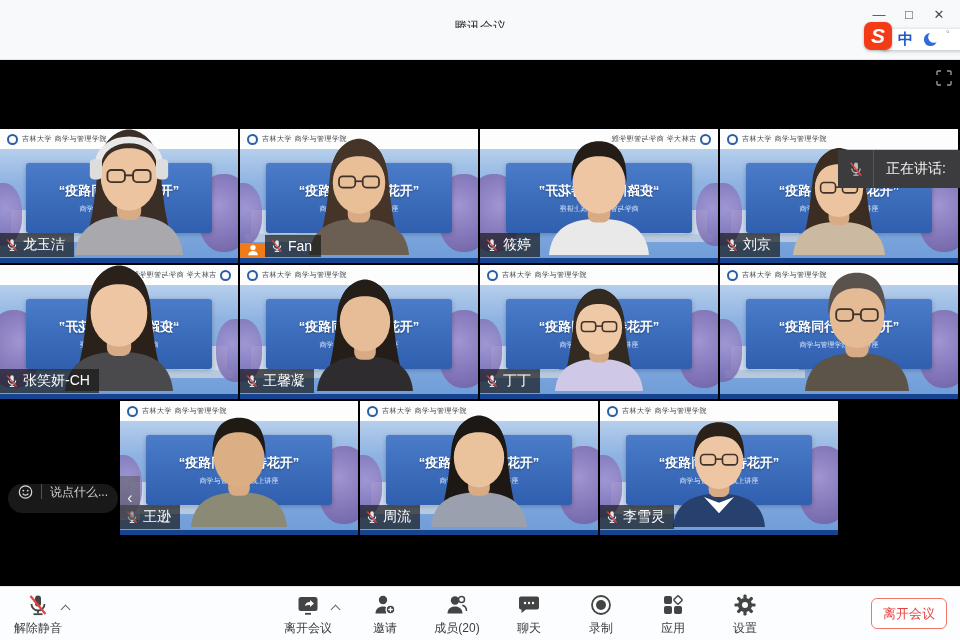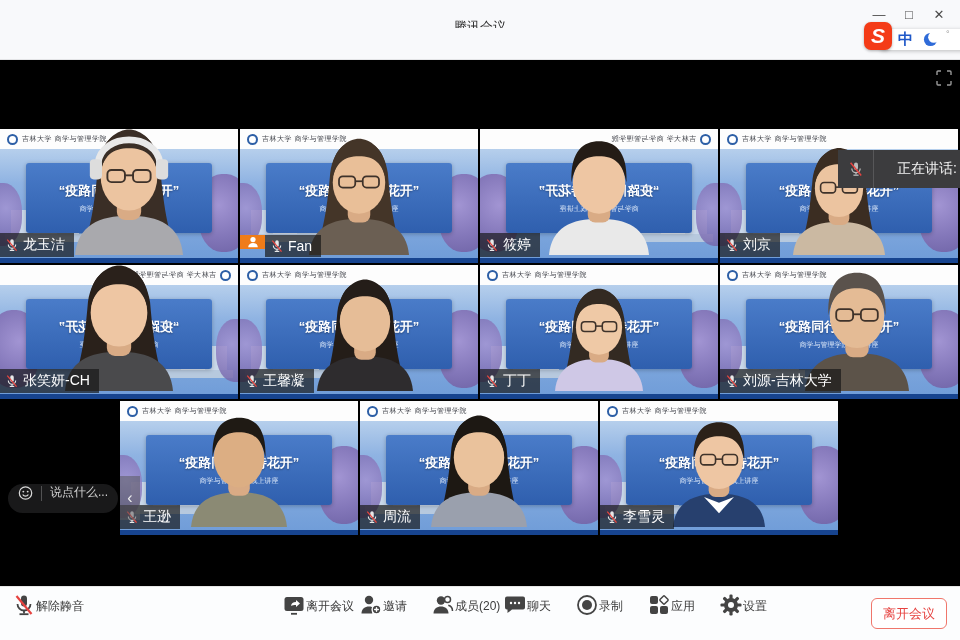--- a/index.html
+++ b/index.html
@@ -37,41 +37,41 @@
   .logo-text { font-size:7px; color:#40434a; letter-spacing:.5px; white-space:nowrap; }
   .banner { position:absolute; left:0; top:20px; right:0; bottom:0; background:linear-gradient(180deg,#b6cfec 0%,#8fb3e2 30%,#6f9cd8 100%); }
   .slide-panel { position:absolute; left:11%; right:11%; top:12%; height:62%; background:linear-gradient(180deg,#4a7cc9,#2f5fae); border-radius:3px; box-shadow:0 1px 4px rgba(0,0,0,.25); display:flex; flex-direction:column; align-items:center; justify-content:center; gap:4px; overflow:hidden; }
   .slide-title { font-size:13px; font-weight:bold; color:#fff; text-shadow:0 1px 2px rgba(0,0,0,.35); white-space:nowrap; }
   .slide-sub { font-size:7px; color:#dbe7f8; white-space:nowrap; }
   .building { position:absolute; left:2%; bottom:18%; width:80px; height:46px; }
   .flowers { position:absolute; right:-12px; top:22%; width:52px; height:68%; border-radius:45%; background:radial-gradient(circle at 40% 40%, #a393d2 0%, #8475b8 55%, #6d5fa2 100%); opacity:.95; }
   .flowers2 { position:absolute; left:-18px; top:30%; width:40px; height:55%; border-radius:45%; background:radial-gradient(circle at 60% 40%, #a393d2 0%, #8273b7 60%, #6d5fa2 100%); opacity:.85; }
   .desk-strip { position:absolute; left:0; right:0; bottom:0; height:5px; background:#17448f; }
   .person { position:absolute; left:50%; bottom:4px; transform:translateX(-50%); }
-  .name-tag { position:absolute; left:0; bottom:6px; display:flex; align-items:flex-start; z-index:5; }
+  .name-tag { position:absolute; left:0; bottom:6px; display:flex; align-items:flex-end; z-index:5; }
   .host-badge { width:25px; background:#ef7c19; display:flex; align-items:center; justify-content:center; }
   .tag-body { background:rgba(22,22,22,.68); display:flex; align-items:center; gap:4px; padding:3px 9px 3px 5px; }
   .tag-name { color:#fff; font-size:14px; white-space:nowrap; }
   
   #speaking-box { position:absolute; left:838px; top:90px; width:122px; height:38px; background:#3c3c3e; display:flex; align-items:center; z-index:6; }
   #speaking-box .mic-cell { width:36px; height:100%; display:flex; align-items:center; justify-content:center; border-right:1px solid rgba(255,255,255,.14); }
-  #speaking-box .sp-label { color:#f2f2f2; font-size:14px; margin-left:23px; white-space:nowrap; }
+  #speaking-box .sp-label { color:#f2f2f2; font-size:14px; margin-left:12px; white-space:nowrap; }
   
-  #chat-pill { position:absolute; left:8px; top:424px; width:110px; height:29px; border-radius:15px; background:rgba(28,28,30,.88); display:flex; align-items:flex-end; padding:12px 10px; gap:8px; z-index:6; }
+  #chat-pill { position:absolute; left:8px; top:424px; width:110px; height:29px; border-radius:15px; background:rgba(28,28,30,.88); display:flex; align-items:flex-start; padding:0 10px; gap:8px; z-index:6; }
   #chat-divider { width:1px; height:15px; background:rgba(255,255,255,.25); }
   #chat-placeholder { color:#cfcfcf; font-size:12px; white-space:nowrap; }
   
   #prev-arrow { position:absolute; left:120px; top:416px; width:20px; height:44px; background:rgba(90,90,92,.55); color:#eee; font-size:16px; display:flex; align-items:center; justify-content:center; z-index:6; }
   
   #bottombar { position:absolute; left:0; top:586px; width:960px; height:54px; background:#fcfdfe; border-top:1px solid #e6e6e6; }
   .bar-group { position:absolute; top:5px; display:flex; align-items:flex-start; }
   #group-left { left:12px; gap:8px; }
   #group-center { left:282px; gap:20px; }
   .ctrl { display:flex; align-items:flex-start; }
-  .stack { display:flex; flex-direction:row; align-items:center; width:52px;text-align:right; }
+  .stack { display:flex; flex-direction:column; align-items:center; width:52px;text-align:right; }
   .stack .ico { height:26px; display:flex; align-items:center; justify-content:center; }
   .stack .lbl { font-size:12px; color:#3c3c3c; margin-top:2px; white-space:nowrap; }
   .chev { width:7px; height:7px; border-left:1.5px solid #666; border-top:1.5px solid #666; transform:rotate(45deg); margin-top:14px; margin-left:-2px; }
   #leave-btn { position:absolute; right:13px; top:11px; width:76px; height:31px; background:#fff; border:1px solid #f0766b; border-radius:6px; color:#e64340; font-size:13px; display:flex; align-items:center; justify-content:center; }
 </style>
 </head>
 <body>
 
 <div id="window">
 
@@ -508,33 +508,20 @@
 
     <rect x="51" y="54" width="18" height="20" rx="6" fill="#d9ab85"></rect>
     <ellipse cx="60" cy="42" rx="21" ry="25" fill="#e4bb95"></ellipse>
     <path d="M38,42 C37,16 48,9 60,9 C72,9 83,16 82,42 C79,26 72,21 60,21 C48,21 41,26 38,42 Z" fill="#5a524c"></path>
     <g stroke="#3e322a" stroke-width="1.4" fill="none">
               <rect x="44" y="37" width="13" height="9" rx="3"></rect>
               <rect x="63" y="37" width="13" height="9" rx="3"></rect>
               <line x1="57" y1="41" x2="63" y2="41"></line>
             </g>
   </svg></div>
-    <div class="name-tag">
-
-      <span class="tag-body">
-        <svg width="14" height="14" viewBox="0 0 16 16">
-  <rect x="6" y="1.5" width="4" height="7.5" rx="2" fill="#e8e8e8"></rect>
-  <path d="M3.8 7.5a4.2 4.2 0 0 0 8.4 0" stroke="#e8e8e8" stroke-width="1.3" fill="none"></path>
-  <line x1="8" y1="11.8" x2="8" y2="13.6" stroke="#e8e8e8" stroke-width="1.3"></line>
-  <line x1="5.4" y1="14.2" x2="10.6" y2="14.2" stroke="#e8e8e8" stroke-width="1.3"></line>
-  <line x1="2.6" y1="1.8" x2="13.2" y2="14.4" stroke="#e6453f" stroke-width="1.5"></line>
-            </svg>
-        <span class="tag-name">刘源-吉林大学</span>
-      </span>
-    </div>
       </div>
       <div class="tile" style="left: 120px; top: 341px;">
     <div class="tile-bg">
       <div class="logo-strip">
         <span class="logo-dot"></span>
         <span class="logo-text">吉林大学 商学与管理学院</span>
       </div>
       <div class="banner">
         <svg class="building" viewBox="0 0 80 46">
           <rect x="28" y="4" width="24" height="34" fill="#dde7f3"></rect>

